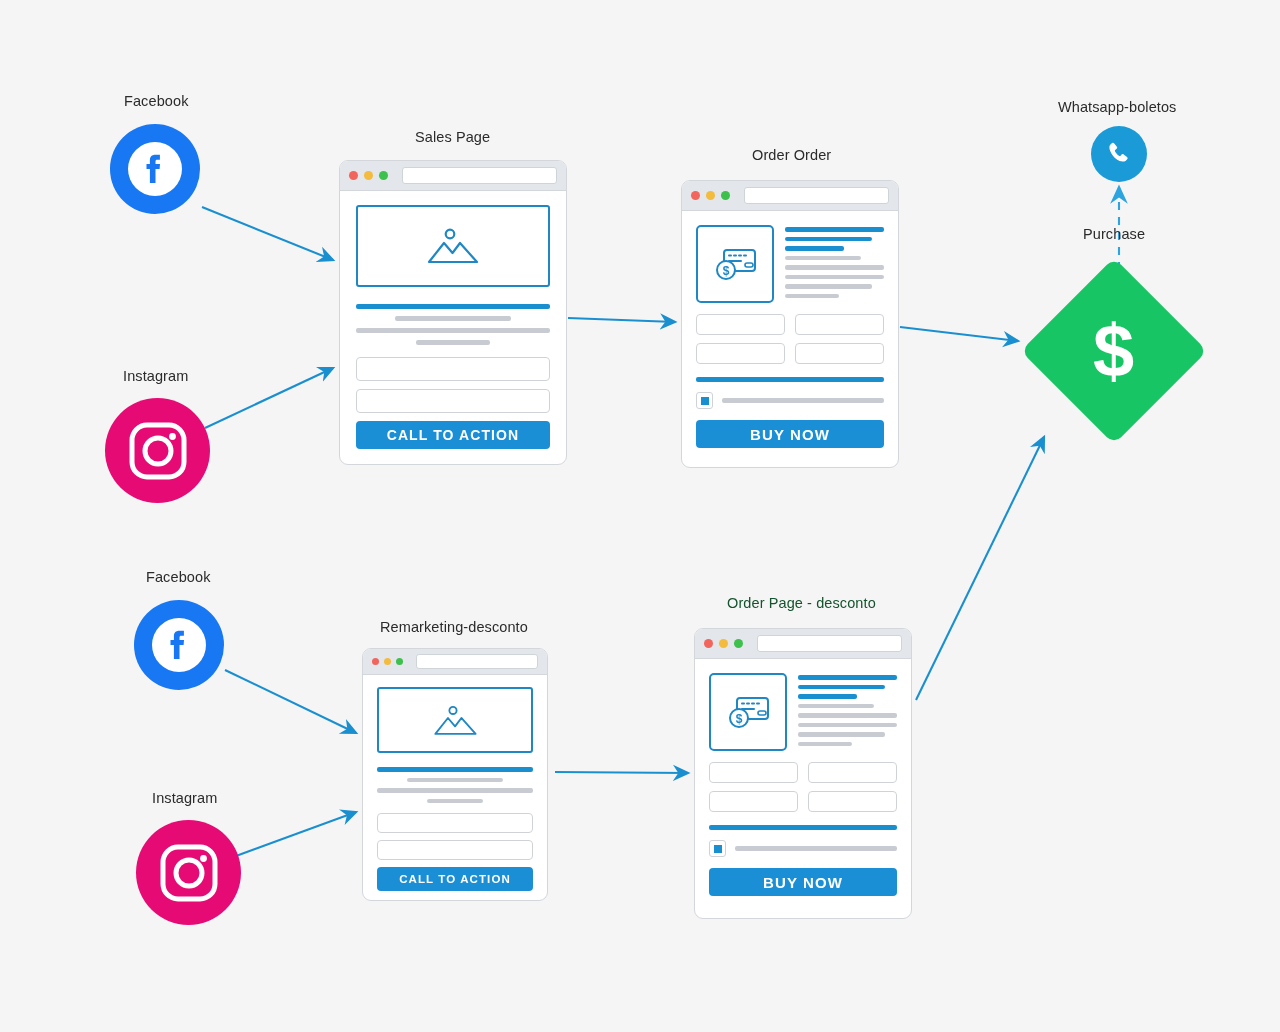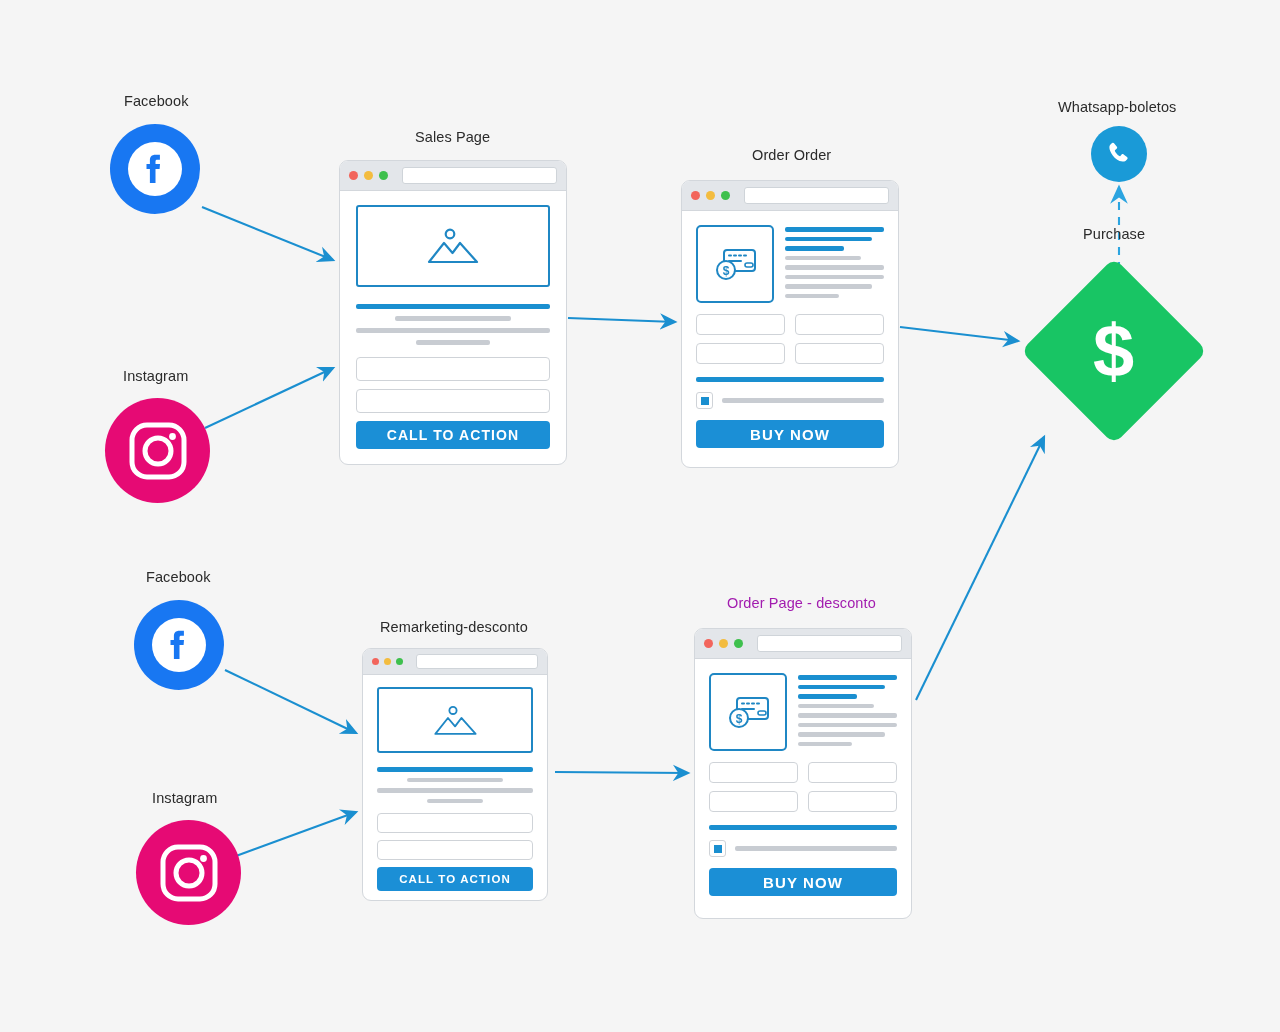--- a/index.html
+++ b/index.html
@@ -20,21 +20,21 @@
     width: 1280px;
     height: 1032px;
   }
   .node-label {
     position: absolute;
     font-size: 14.5px;
     color: #2b2b2b;
     white-space: nowrap;
     letter-spacing: 0.1px;
   }
-  .node-label.pink { color: #a21caf; }
+  .node-label.pink { color: #14532d; }
 
   
   .social {
     position: absolute;
     border-radius: 50%;
     display: flex;
     align-items: center;
     justify-content: center;
   }
   .fb { background: #1877f2; }

